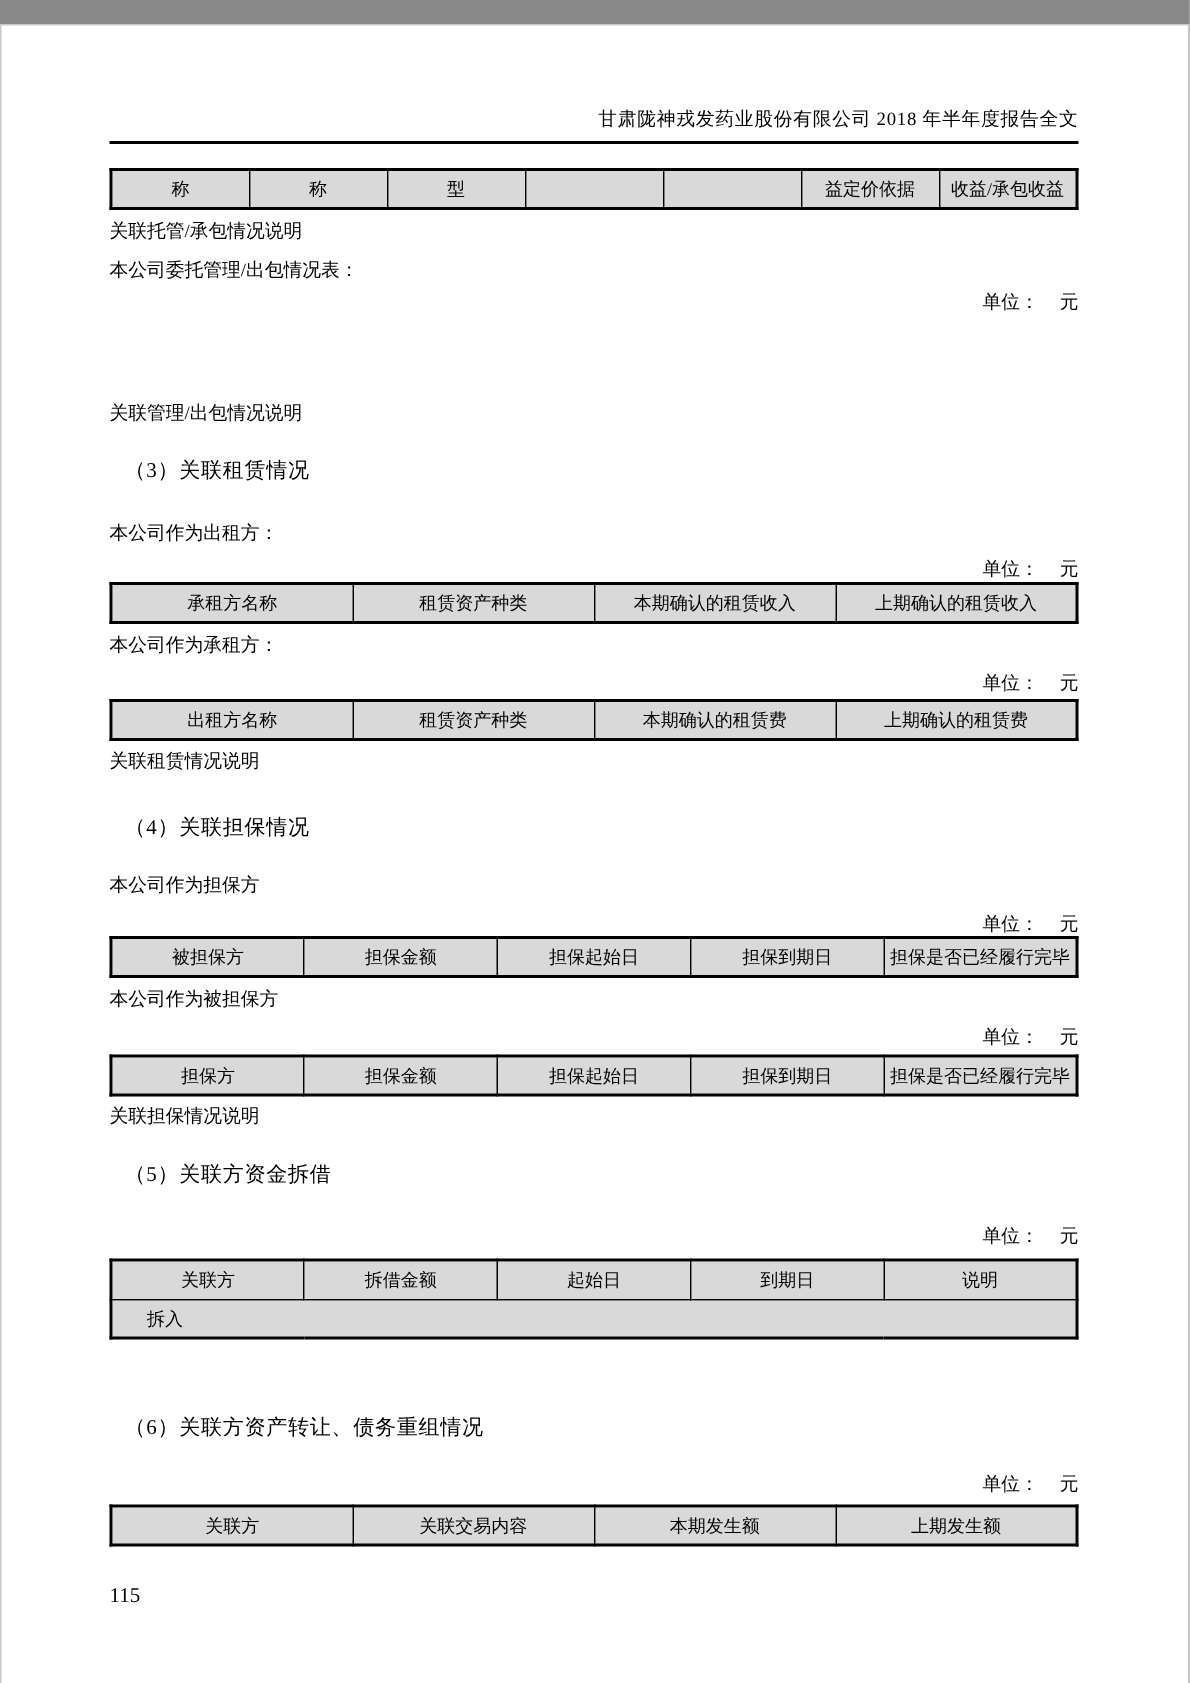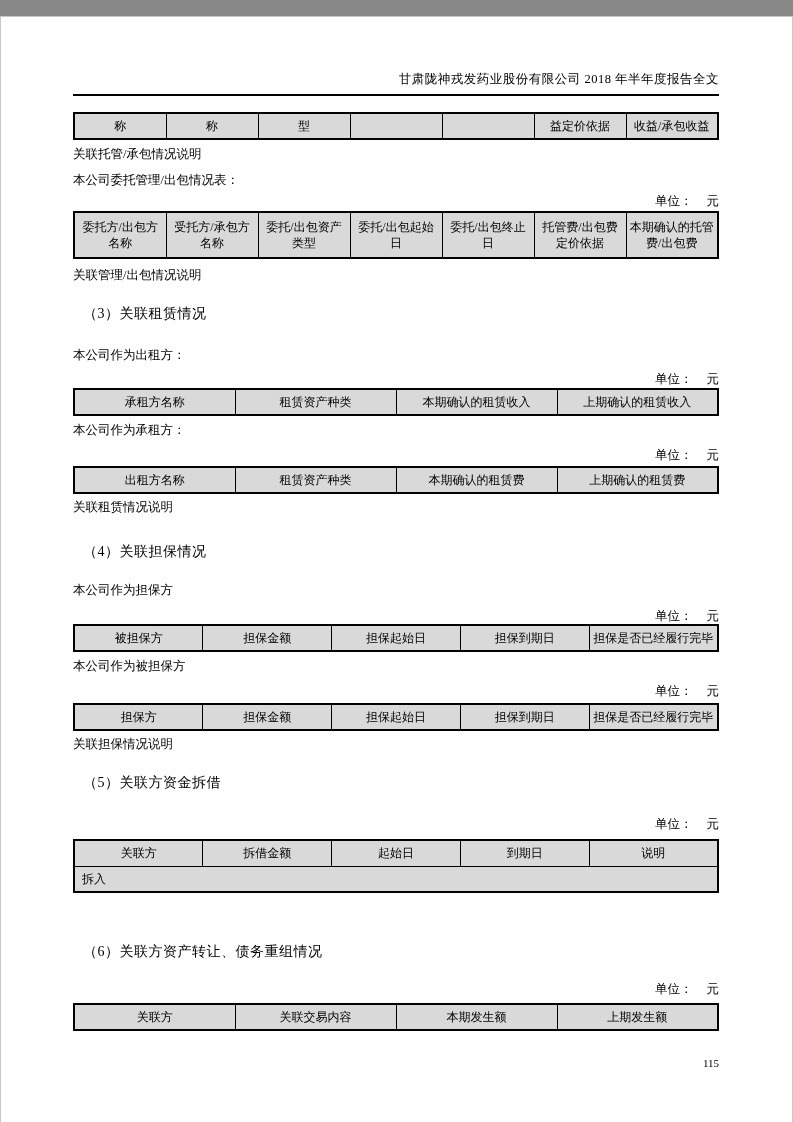--- a/index.html
+++ b/index.html
@@ -51,26 +51,26 @@
     background: #d9d9d9;
     text-align: center;
     vertical-align: middle;
     padding: 2px 3px;
     line-height: 1.35;
     word-break: break-all;
     overflow: hidden;
   }
   table.doc-table tr.row-1 td { height: 26px; }
   table.doc-table tr.row-2 td { height: 46px; }
-  table.doc-table td.left-cell { text-align: left; padding-left: 7px; }
+  table.doc-table td.left-cell { text-align: left; padding-left: 23px; }
 
   .page-number {
     top: 1040px;
-    text-align: right;
-    font-size: 11px;
+    text-align: left;
+    font-size: 14px;
   }
 </style>
 </head>
 <body>
 
 <div class="page">
 
   <div class="abs header-title">甘肃陇神戎发药业股份有限公司 2018 年半年度报告全文</div>
   <div class="abs header-rule"></div>
 
@@ -88,33 +88,20 @@
   </tbody>
     </table>
 
   <div class="abs body-text" style="top:156px">本公司委托管理/出包情况表：</div>
   <div class="abs body-text" style="top:130px">关联托管/承包情况说明</div>
 
   <div class="abs unit-row" style="top:176px">
     <span>单位：</span><span class="unit-value">元</span>
   </div>
 
-  <table class="doc-table abs" style="top:194px">
-    <tbody>
-        <tr class="row-2">
-      <td>委托方/出包方名称</td>
-      <td>受托方/承包方名称</td>
-      <td>委托/出包资产类型</td>
-      <td>委托/出包起始日</td>
-      <td>委托/出包终止日</td>
-      <td>托管费/出包费定价依据</td>
-      <td>本期确认的托管费/出包费</td>
-    </tr>
-  </tbody>
-    </table>
 
   <div class="abs body-text" style="top:251px">关联管理/出包情况说明</div>
 
   <div class="abs section-title" style="top:288px">（3）关联租赁情况</div>
   <div class="abs body-text" style="top:331px">本公司作为出租方：</div>
 
   <div class="abs unit-row" style="top:354px">
     <span>单位：</span><span class="unit-value">元</span>
   </div>
 

